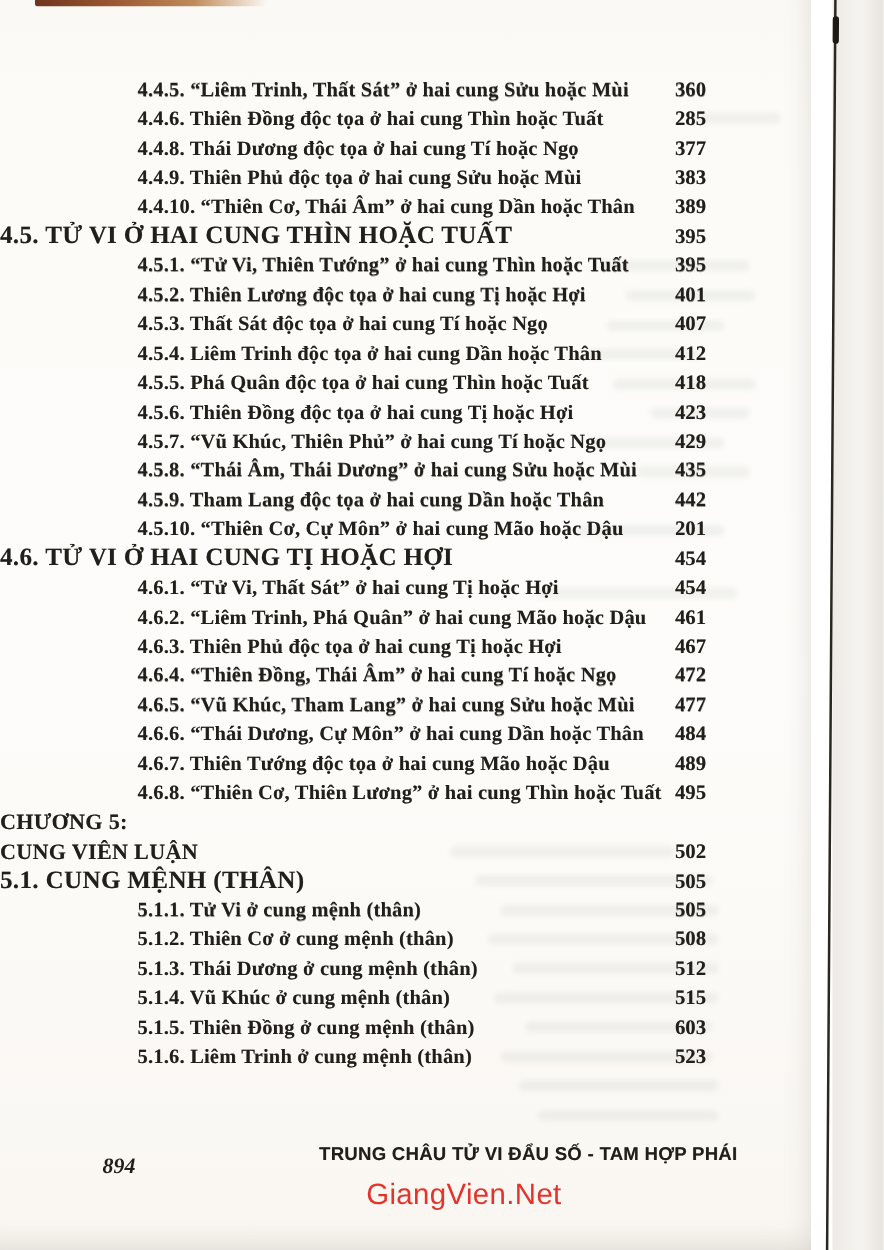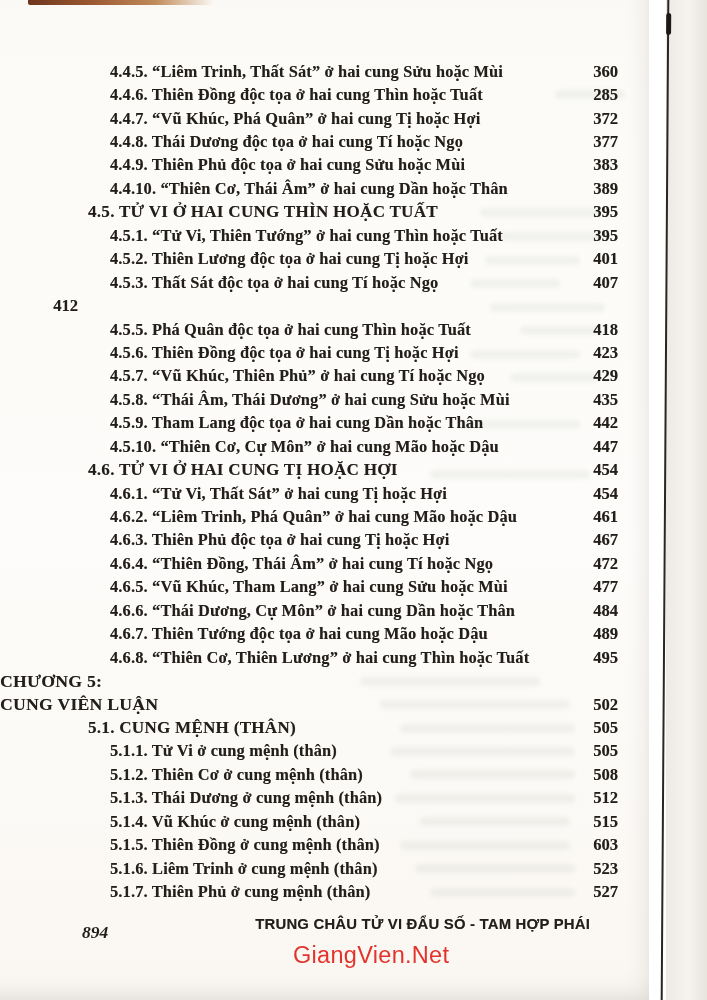--- a/index.html
+++ b/index.html
@@ -34,24 +34,24 @@
     background:#1d1a15;border-radius:3px;
   }
   
   .toc{position:absolute;top:60px;left:0;width:707px;}
   .toc-row{
     height:23.45px;display:flex;align-items:center;
     font-weight:bold;white-space:nowrap;
   }
   .toc-text{flex:1 1 auto;overflow:hidden;letter-spacing:0.2px;
     text-shadow:0.2px 0.2px 0 rgba(34,28,22,0.45);}
-  .toc-page{flex:0 0 auto;width:78px;text-align:right;margin-right:89px;
+  .toc-page{flex:0 0 auto;width:78px;margin-right:89px;
     font-size:16.5px;text-shadow:0.2px 0.2px 0 rgba(34,28,22,0.45);}
   .toc-row.sub .toc-text{padding-left:110px;font-size:16.3px;}
-  .toc-row.section .toc-text{padding-left:88px;font-size:17px;letter-spacing:0.3px;}
+  .toc-row.section .toc-text{font-size:20px;letter-spacing:0.3px;}
   .toc-row.chapter .toc-text{font-size:17.6px;letter-spacing:0.3px;}
   
   .folio{
     position:absolute;left:82px;top:922px;
     font-style:italic;font-weight:bold;font-size:17.5px;
   }
   .running-title{
     position:absolute;right:59px;top:916px;
     font-family:"Liberation Sans", sans-serif;
     font-weight:bold;font-size:14.8px;letter-spacing:0.25px;
@@ -104,24 +104,20 @@
     <div class="toc-row sub">
       <span class="toc-text">4.4.5. “Liêm Trinh, Thất Sát” ở hai cung Sửu hoặc Mùi</span>
       <span class="toc-page">360</span>
     </div>
 
     <div class="toc-row sub">
       <span class="toc-text">4.4.6. Thiên Đồng độc tọa ở hai cung Thìn hoặc Tuất</span>
       <span class="toc-page">285</span>
     </div>
 
-    <div class="toc-row sub">
-      <span class="toc-text">4.4.7. “Vũ Khúc, Phá Quân” ở hai cung Tị hoặc Hợi</span>
-      <span class="toc-page">372</span>
-    </div>
 
     <div class="toc-row sub">
       <span class="toc-text">4.4.8. Thái Dương độc tọa ở hai cung Tí hoặc Ngọ</span>
       <span class="toc-page">377</span>
     </div>
 
     <div class="toc-row sub">
       <span class="toc-text">4.4.9. Thiên Phủ độc tọa ở hai cung Sửu hoặc Mùi</span>
       <span class="toc-page">383</span>
     </div>
@@ -145,20 +141,21 @@
       <span class="toc-text">4.5.2. Thiên Lương độc tọa ở hai cung Tị hoặc Hợi</span>
       <span class="toc-page">401</span>
     </div>
 
     <div class="toc-row sub">
       <span class="toc-text">4.5.3. Thất Sát độc tọa ở hai cung Tí hoặc Ngọ</span>
       <span class="toc-page">407</span>
     </div>
 
     <div class="toc-row sub">
+      <span class="toc-text">4.5.4. Liêm Trinh độc tọa ở hai cung Dần hoặc Thân</span>
       <span class="toc-page">412</span>
     </div>
 
     <div class="toc-row sub">
       <span class="toc-text">4.5.5. Phá Quân độc tọa ở hai cung Thìn hoặc Tuất</span>
       <span class="toc-page">418</span>
     </div>
 
     <div class="toc-row sub">
       <span class="toc-text">4.5.6. Thiên Đồng độc tọa ở hai cung Tị hoặc Hợi</span>
@@ -175,21 +172,21 @@
       <span class="toc-page">435</span>
     </div>
 
     <div class="toc-row sub">
       <span class="toc-text">4.5.9. Tham Lang độc tọa ở hai cung Dần hoặc Thân</span>
       <span class="toc-page">442</span>
     </div>
 
     <div class="toc-row sub">
       <span class="toc-text">4.5.10. “Thiên Cơ, Cự Môn” ở hai cung Mão hoặc Dậu</span>
-      <span class="toc-page">447</span>
+      <span class="toc-page">201</span>
     </div>
 
     <div class="toc-row section">
       <span class="toc-text">4.6. TỬ VI Ở HAI CUNG TỊ HOẶC HỢI</span>
       <span class="toc-page">454</span>
     </div>
 
     <div class="toc-row sub">
       <span class="toc-text">4.6.1. “Tử Vi, Thất Sát” ở hai cung Tị hoặc Hợi</span>
       <span class="toc-page">454</span>
@@ -268,23 +265,19 @@
     <div class="toc-row sub">
       <span class="toc-text">5.1.5. Thiên Đồng ở cung mệnh (thân)</span>
       <span class="toc-page">603</span>
     </div>
 
     <div class="toc-row sub">
       <span class="toc-text">5.1.6. Liêm Trinh ở cung mệnh (thân)</span>
       <span class="toc-page">523</span>
     </div>
 
-    <div class="toc-row sub">
-      <span class="toc-text">5.1.7. Thiên Phủ ở cung mệnh (thân)</span>
-      <span class="toc-page">527</span>
-    </div>
   </div>
 
   <div class="folio">894</div>
   <div class="running-title">TRUNG CHÂU TỬ VI ĐẨU SỐ - TAM HỢP PHÁI</div>
   <div class="watermark" style="color: rgb(226, 52, 44);">GiangVien.Net</div>
 
 </div>
 
 </body></html>

